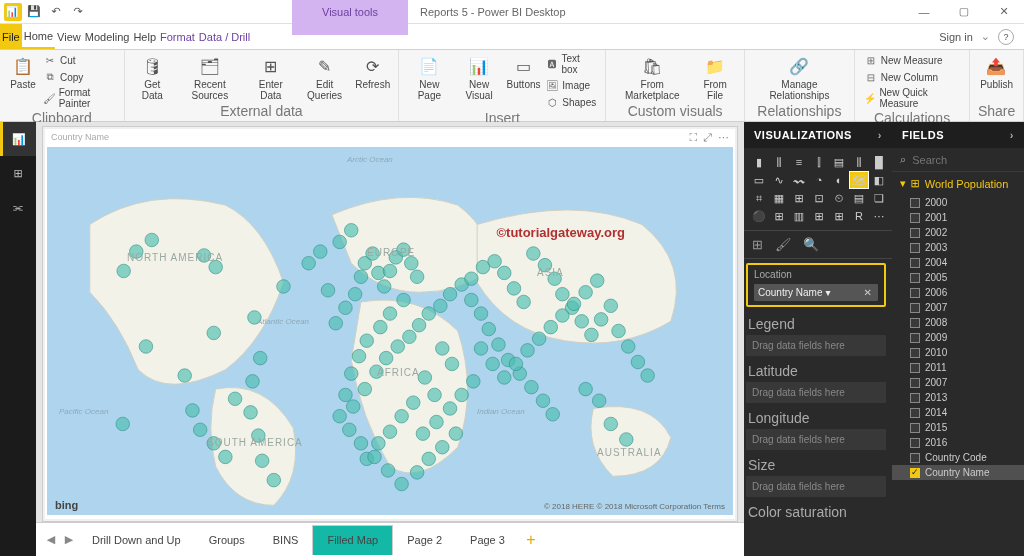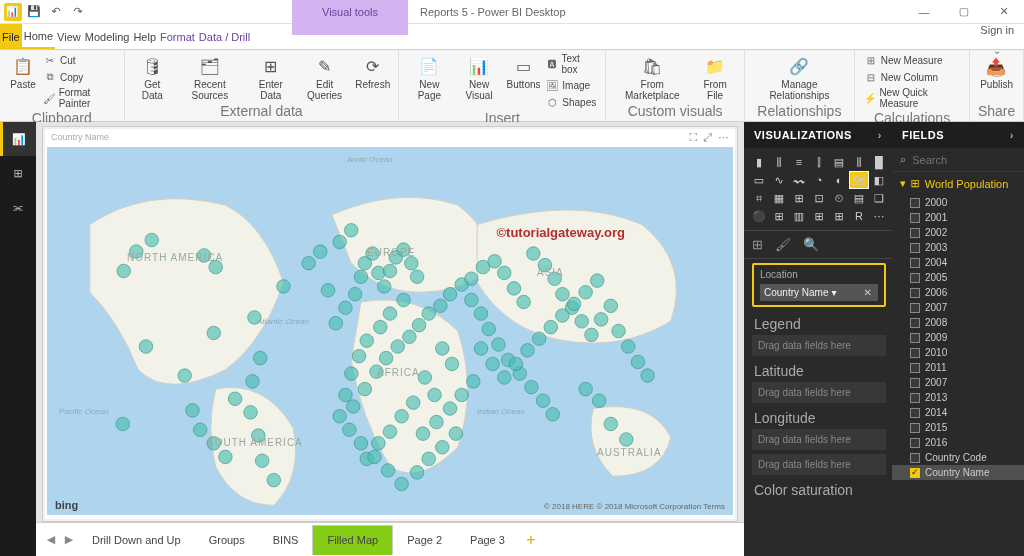--- a/index.html
+++ b/index.html
@@ -12,21 +12,21 @@
 .titlebar .vt { margin-left: 200px; background: #d4b4f0; color: #6b3fa0; padding: 17px 30px; font-size: 11px; }
 .titlebar .title { margin-left: 12px; color: #666; }
 .titlebar .wincontrols { margin-left: auto; display: flex; }
 .titlebar .wincontrols .wbtn { width: 40px; height: 24px; display: flex; align-items: center; justify-content: center; color: #666; cursor: pointer; }
 
 .menubar { height: 26px; display: flex; align-items: stretch; border-bottom: 1px solid #d0d0d0; }
 .menubar .tab { padding: 0 2px; display: flex; align-items: center; cursor: pointer; color: #444; }
 .menubar .tab.file { background: #f2c811; color: #222; font-weight: 400; }
 .menubar .tab.active { border-bottom: 2px solid #f2c811; }
 .menubar .tab.purple { color: #6b3fa0; }
-.menubar .signin { margin-left: auto; padding: 0 10px; display: flex; align-items: center; gap: 8px; color: #555; flex-direction: column; }
+.menubar .signin { margin-left: auto; padding: 0 10px; display: flex; align-items: center; gap: 8px; color: #555; }
 .menubar .signin .caret { color: #888; }
 .menubar .signin .help { width: 16px; height: 16px; border: 1px solid #aaa; border-radius: 50%; display: flex; align-items: center; justify-content: center; font-size: 9px; }
 
 .ribbon { height: 72px; background: #f6f6f6; border-bottom: 1px solid #d0d0d0; display: flex; }
 .rgroup { border-right: 1px solid #e0e0e0; padding: 2px 6px 0 6px; display: flex; flex-direction: column; align-items: center; }
 .rgroup .row { display: flex; align-items: flex-start; height: 58px; }
 .rgroup .lbl { font-size: 14px; color: #777; text-align: center; padding-bottom: 2px; }
 .rbtn { display: flex; flex-direction: column; align-items: center; justify-content: flex-start; padding: 2px 4px; cursor: pointer; min-width: 34px; }
 .rbtn .ic { width: 24px; height: 24px; display: flex; align-items: center; justify-content: center; font-size: 16px; color: #555; }
 .rbtn .bl { font-size: 10px; color: #444; text-align: center; line-height: 11px; margin-top: 1px; }
@@ -49,32 +49,32 @@
 .map svg { width: 100%; height: 100%; }
 .map .watermark { position: absolute; right: 108px; top: 78px; color: #b03030; font-size: 13px; font-weight: bold; }
 .map .bing { position: absolute; left: 8px; bottom: 4px; color: #444; font-size: 11px; font-weight: bold; }
 .map .copy { position: absolute; right: 8px; bottom: 4px; color: #666; font-size: 8px; }
 .map .ocean { position: absolute; color: #8fa8b8; font-size: 8px; font-style: italic; }
 .map .cont { position: absolute; color: #9aa8a0; font-size: 10px; letter-spacing: 1px; }
 
 .page-tabs { height: 34px; background: #fff; border-top: 1px solid #ccc; display: flex; align-items: center; padding: 0 6px; gap: 0; }
 .page-tabs .arr { width: 18px; text-align: center; color: #888; cursor: pointer; }
 .page-tabs .pt { padding: 8px 14px; font-size: 11px; color: #444; cursor: pointer; border-top: 1px solid transparent; }
-.page-tabs .pt.active { background: #84cc16; border: 1px solid #ccc; border-bottom: none; margin-bottom: -1px; }
+.page-tabs .pt.active { background: #14b8a6; border: 1px solid #ccc; border-bottom: none; margin-bottom: -1px; }
 .page-tabs .add { width: 24px; text-align: center; color: #e8a800; font-size: 16px; cursor: pointer; }
 
 .viz-pane { width: 148px; background: #2a2a2a; color: #ccc; display: flex; flex-direction: column; }
 .pane-hd { background: #1e1e1e; padding: 7px 10px; font-size: 11px; font-weight: bold; letter-spacing: 0.5px; color: #fff; display: flex; align-items: center; }
 .pane-hd .chev { margin-left: auto; color: #aaa; }
 .viz-gallery { padding: 6px; display: grid; grid-template-columns: repeat(7, 18px); gap: 2px 2px; }
 .viz-gallery .vg { width: 18px; height: 16px; display: flex; align-items: center; justify-content: center; font-size: 11px; color: #ccc; cursor: pointer; }
 .viz-gallery .vg.sel { background: #f2c811; outline: 1px solid #fff; }
 .viz-sub { padding: 6px 8px; display: flex; gap: 12px; color: #999; border-top: 1px solid #444; border-bottom: 1px solid #444; }
 .viz-sub .st { cursor: pointer; font-size: 13px; }
-.field-wells { flex: 1; overflow-y: auto; padding: 4px 6px 6px 8px; }
+.field-wells { flex: 1; overflow-y: auto; padding: 4px 6px 6px 2px; }
 .well-box { border: 2px solid #f2c811; border-radius: 2px; margin-bottom: 6px; padding: 4px 6px; }
 .well-box .wl { font-size: 10px; color: #aaa; margin-bottom: 4px; }
 .chip { background: #555; color: #eee; padding: 3px 4px; font-size: 10px; display: flex; align-items: center; border-radius: 1px; }
 .chip .cx { margin-left: auto; cursor: pointer; color: #ccc; padding: 0 2px; }
 .well { margin-bottom: 4px; }
 .well .wl { font-size: 14px; color: #aaa; padding: 3px 2px; }
 .drop { background: #383838; color: #888; font-size: 10px; padding: 5px 6px; border-radius: 1px; }
 
 .fields-pane { width: 132px; background: #2a2a2a; color: #ccc; display: flex; flex-direction: column; }
 .search-row { padding: 5px 8px; display: flex; align-items: center; gap: 6px; color: #aaa; border-bottom: 1px solid #3a3a3a; }
@@ -519,20 +519,21 @@
         </div>
       <div class="well">
           <div class="wl">Latitude</div>
           <div class="drop">Drag data fields here</div>
         </div>
       <div class="well">
           <div class="wl">Longitude</div>
           <div class="drop">Drag data fields here</div>
         </div>
       <div class="well">
+          <div class="wl">Size</div>
           <div class="drop">Drag data fields here</div>
         </div>
       <div class="well">
           <div class="wl">Color saturation</div>
         </div>
     </div>
   </div>
 
   <div class="fields-pane">
     <div class="pane-hd">

